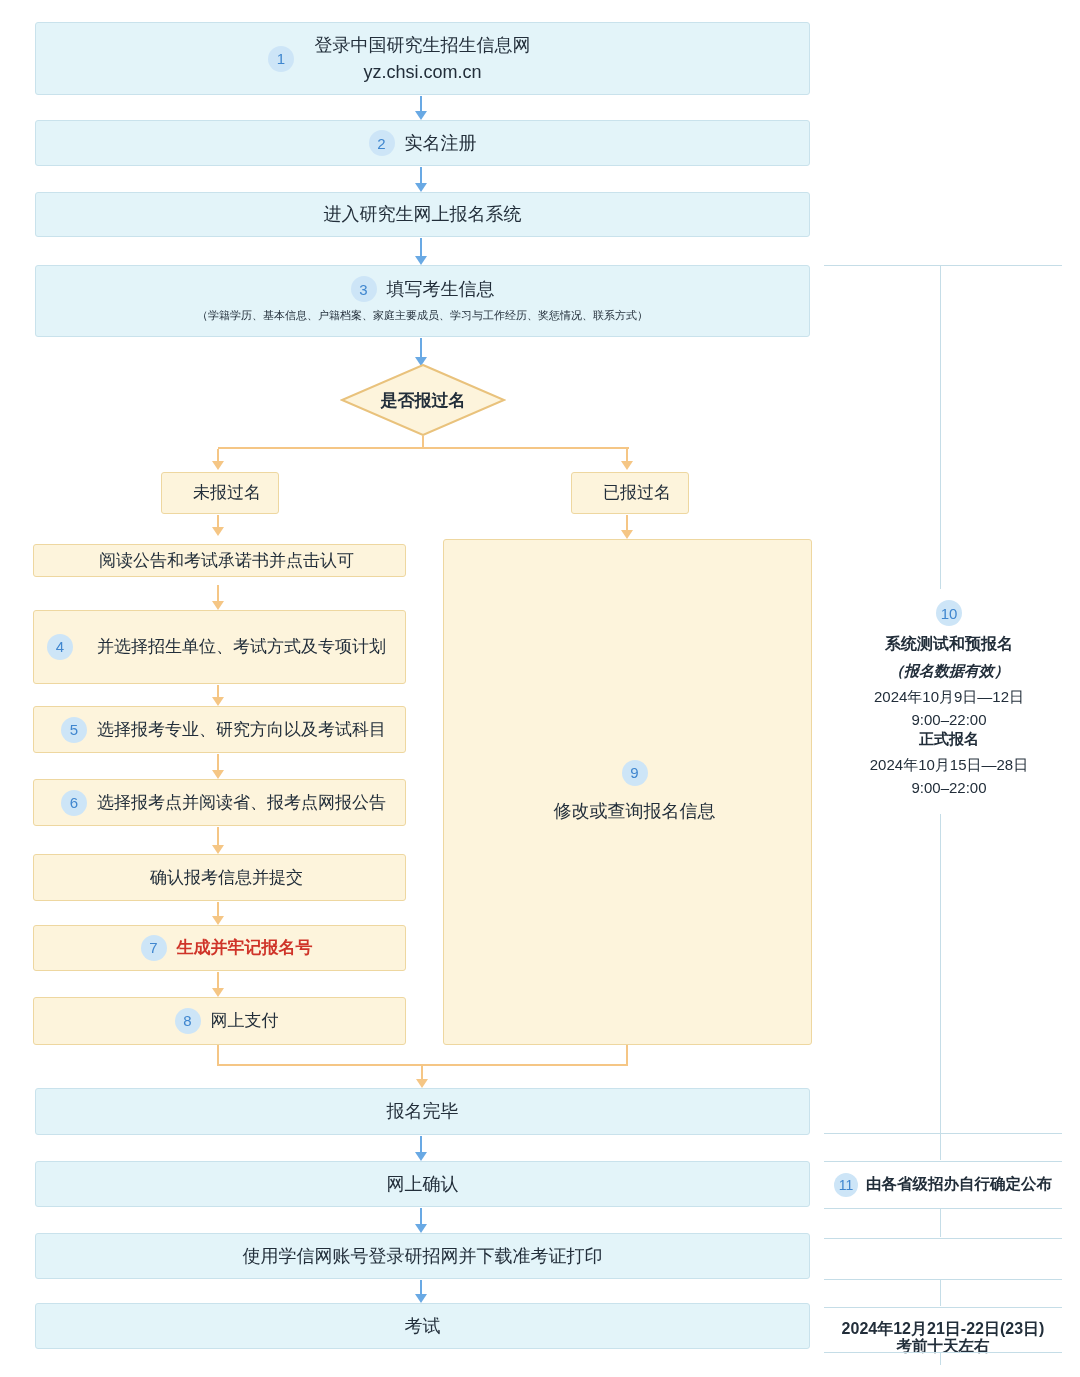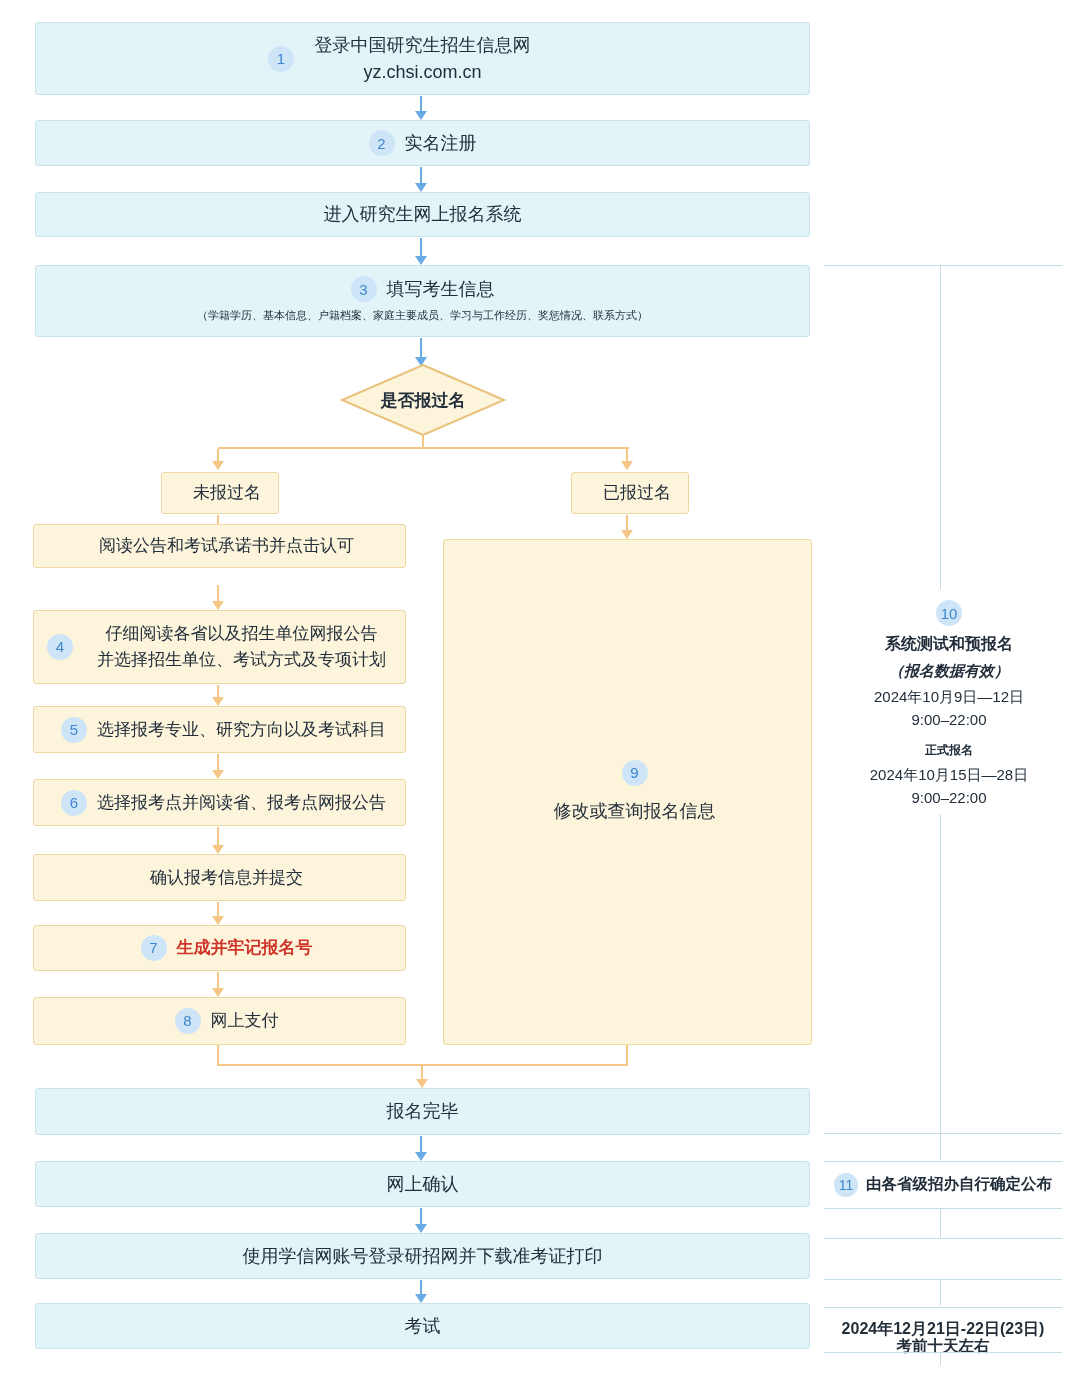--- a/index.html
+++ b/index.html
@@ -54,21 +54,21 @@
   .tl-line-h{position:absolute;height:1px;background:#c5dde7;}
   .tl-line-v{position:absolute;width:1px;background:#c5dde7;}
   .tl-block{
     position:absolute;left:832px;top:600px;width:234px;
     display:flex;flex-direction:column;align-items:center;text-align:center;
   }
   .tl-title{font-size:16px;font-weight:bold;margin-top:8px;}
   .tl-subtitle{font-size:15px;font-weight:bold;margin-top:7px;font-style:italic;}
   .tl-date{font-size:15px;font-weight:500;margin-top:7px;}
   .tl-time{font-size:15px;font-weight:500;margin-top:4px;}
-  .tl-title2{font-size:12px;font-weight:bold;margin-top:14px;}
+  .tl-title2{font-size:15px;font-weight:bold;margin-top:2px;}
   .tl-row{
     position:absolute;left:822px;width:242px;
     display:flex;align-items:center;justify-content:center;gap:8px;
     font-size:15.5px;font-weight:600;text-align:center;
   }
   .tl-row.bold{font-weight:bold;font-size:16px;}
 </style>
 </head>
 <body>
 
@@ -117,28 +117,27 @@
 
   <div class="creambox" style="left:161px;top:472px;width:118px;height:42px;">
     <div>未报过名</div>
   </div>
   <div class="creambox" style="left:571px;top:472px;width:118px;height:42px;">
     <div>已报过名</div>
   </div>
   <div class="arr orange" style="left:217px;top:515px;height:12px;"></div>
   <div class="arr orange" style="left:626px;top:515px;height:15px;"></div>
 
-  <div class="creambox leftcol" style="top:524px;height:44px;">
+  <div class="creambox leftcol" style="top:544px;height:33px;">
     <div>阅读公告和考试承诺书并点击认可</div>
   </div>
   <div class="arr orange" style="left:217px;top:585px;height:16px;"></div>
 
   <div class="creambox leftcol" style="top:610px;height:74px;">
     <span class="num" style="position:absolute;left:13px;top:50%;transform:translateY(-50%);">4</span>
-    <div style="padding-left:30px;">仔细阅读各省以及招生单位网报公告</div>
     <div style="padding-left:30px;">并选择招生单位、考试方式及专项计划</div>
   </div>
   <div class="arr orange" style="left:217px;top:685px;height:12px;"></div>
 
   <div class="creambox leftcol" style="top:706px;height:47px;">
     <div class="row" style="width:100%;padding-left:13px;box-sizing:border-box;">
       <span class="num">5</span>
       <span>选择报考专业、研究方向以及考试科目</span>
     </div>
   </div>

